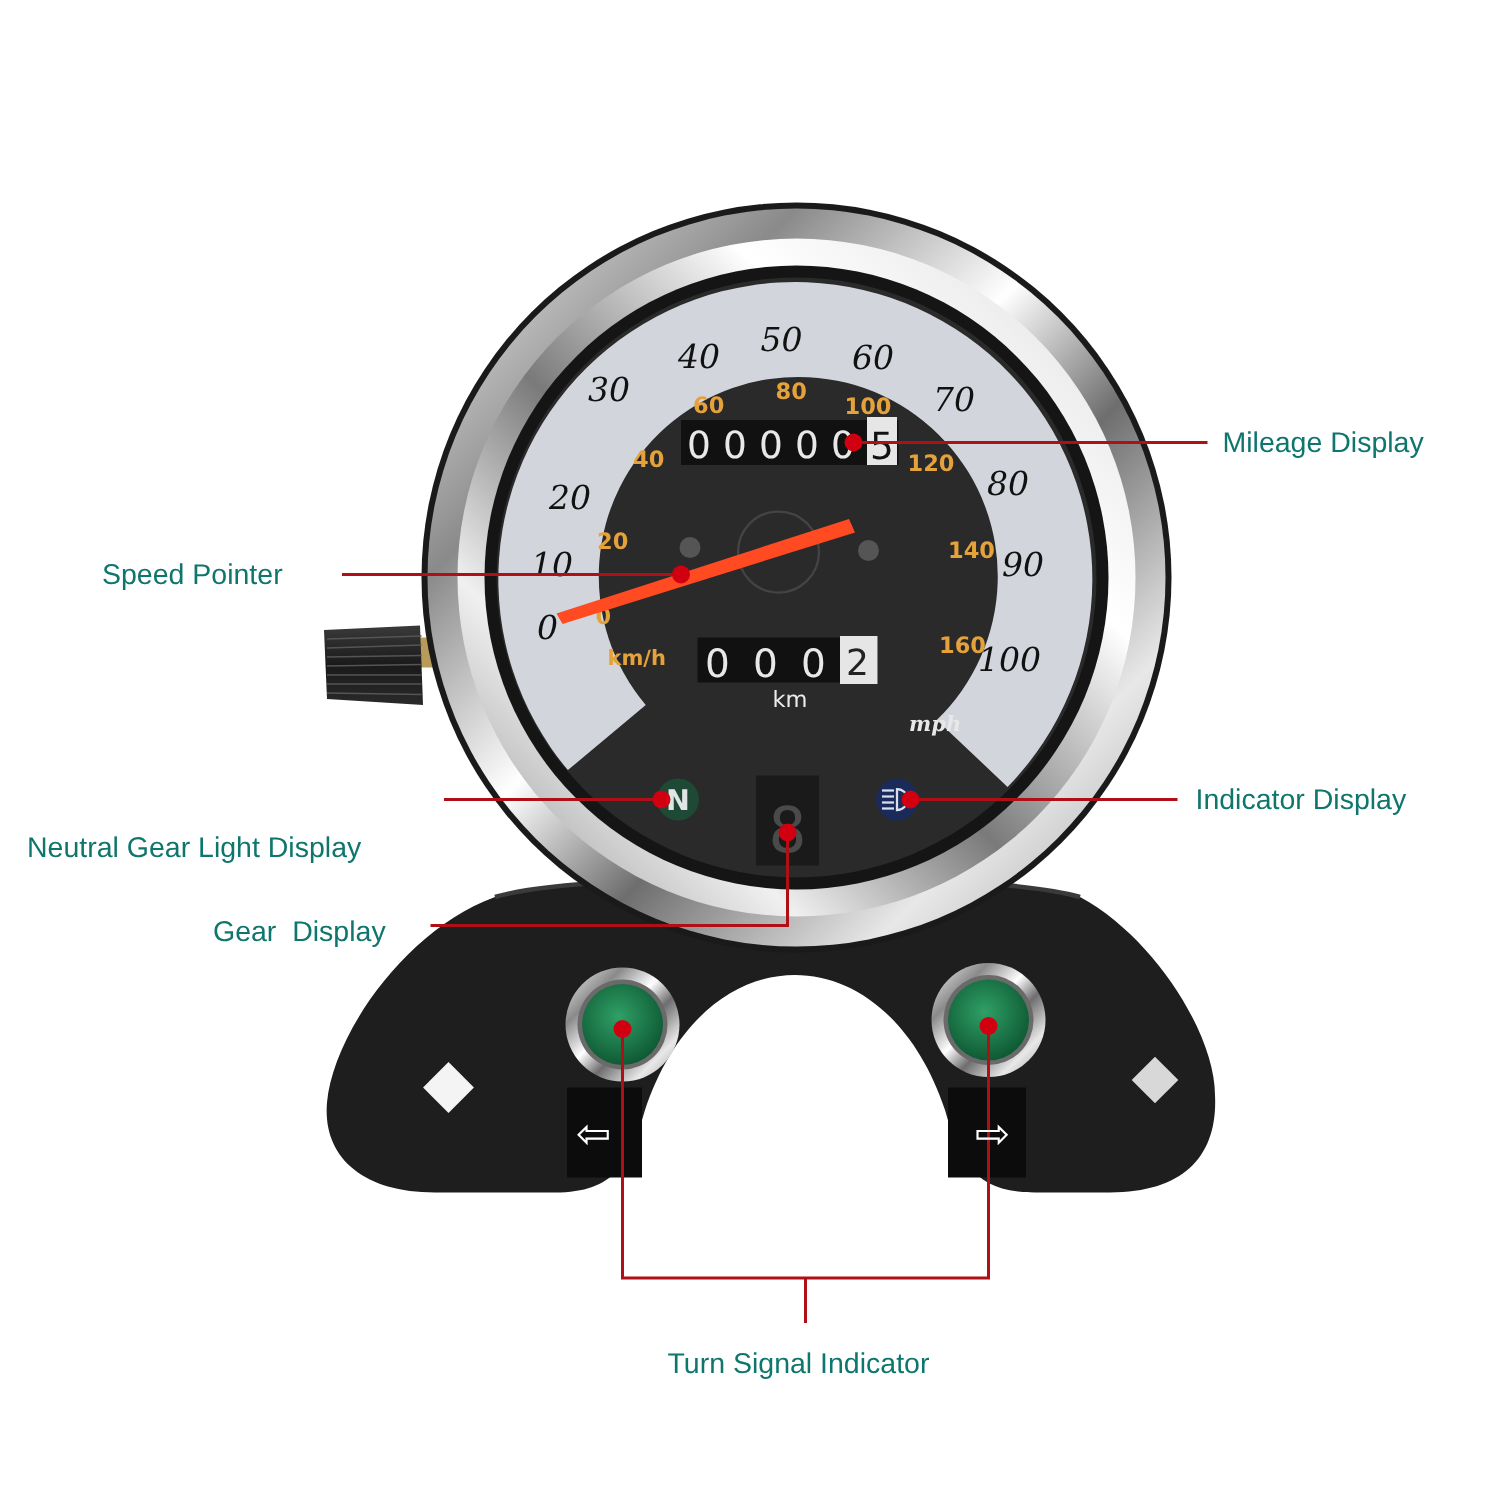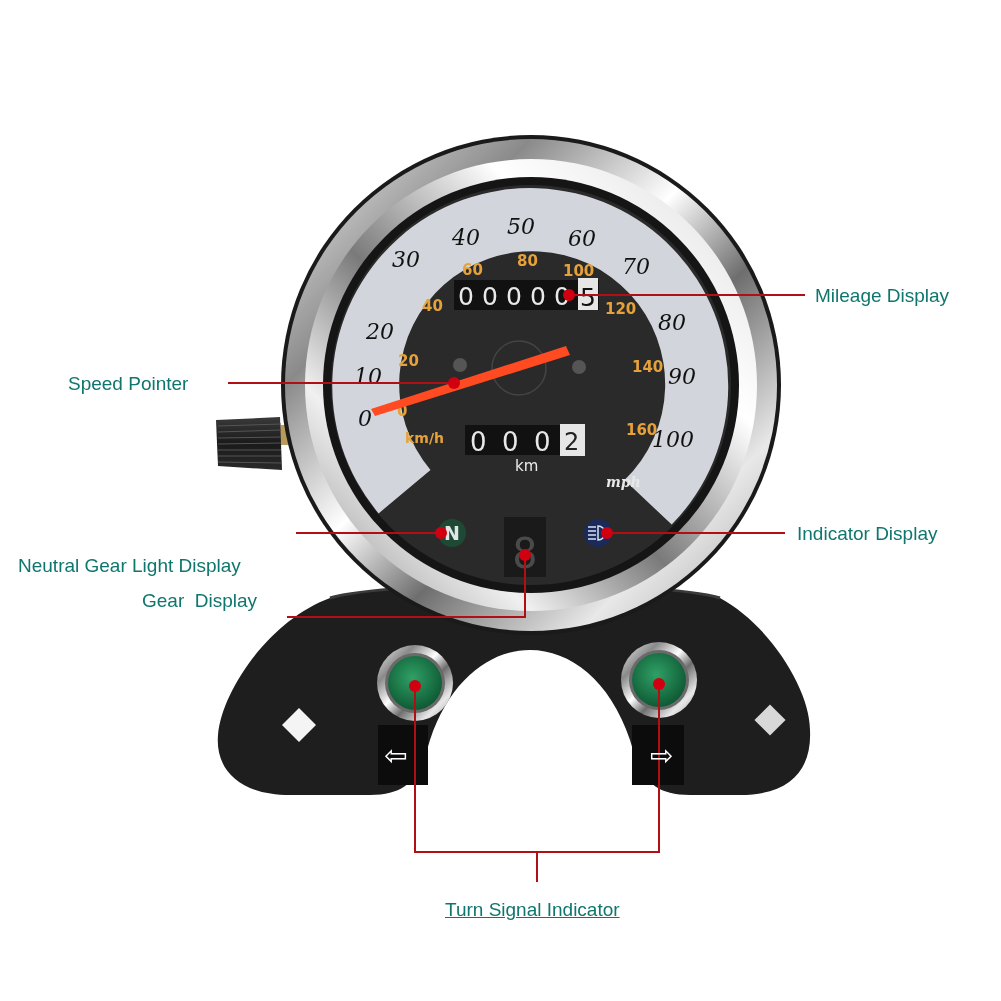--- a/index.html
+++ b/index.html
@@ -184,19 +184,19 @@
     <circle cx="415" cy="686" r="6"></circle>
     <circle cx="659" cy="684" r="6"></circle>
   </g>
 </svg>
 
 
 <div class="label" style="left:815px; top:286px;">Mileage Display</div>
 <div class="label" style="left:68px; top:374px;">Speed Pointer</div>
 <div class="label" style="left:18px; top:524px;margin-top:32px;">Neutral Gear Light Display</div>
 <div class="label" style="left:797px; top:524px;">Indicator Display</div>
-<div class="label" style="left:142px; top:591px; white-space:pre;">Gear  Display</div>
-<div class="label" style="left:445px; top:900px;text-decoration:underline;">Turn Signal Indicator</div>
+<div class="label" style="left:142px; top:612px; white-space:pre;">Gear  Display</div>
+<div class="label" style="left:445px; top:900px;">Turn Signal Indicator</div>
 
 
 <div style="position:absolute; left:384px; top:742px; font-family:'DejaVu Sans', sans-serif; font-size:28px; color:#ffffff; line-height:1;">⇦</div>
 <div style="position:absolute; left:650px; top:742px; font-family:'DejaVu Sans', sans-serif; font-size:28px; color:#ffffff; line-height:1;">⇨</div>
 </div>
 
 </body></html>

